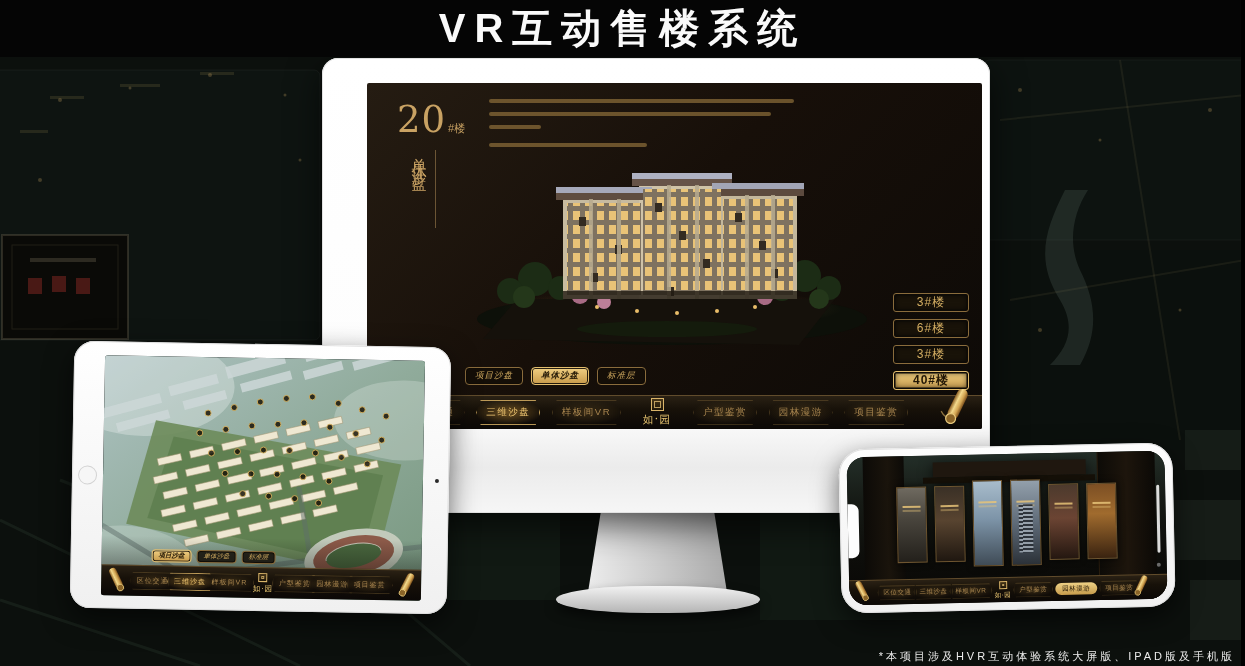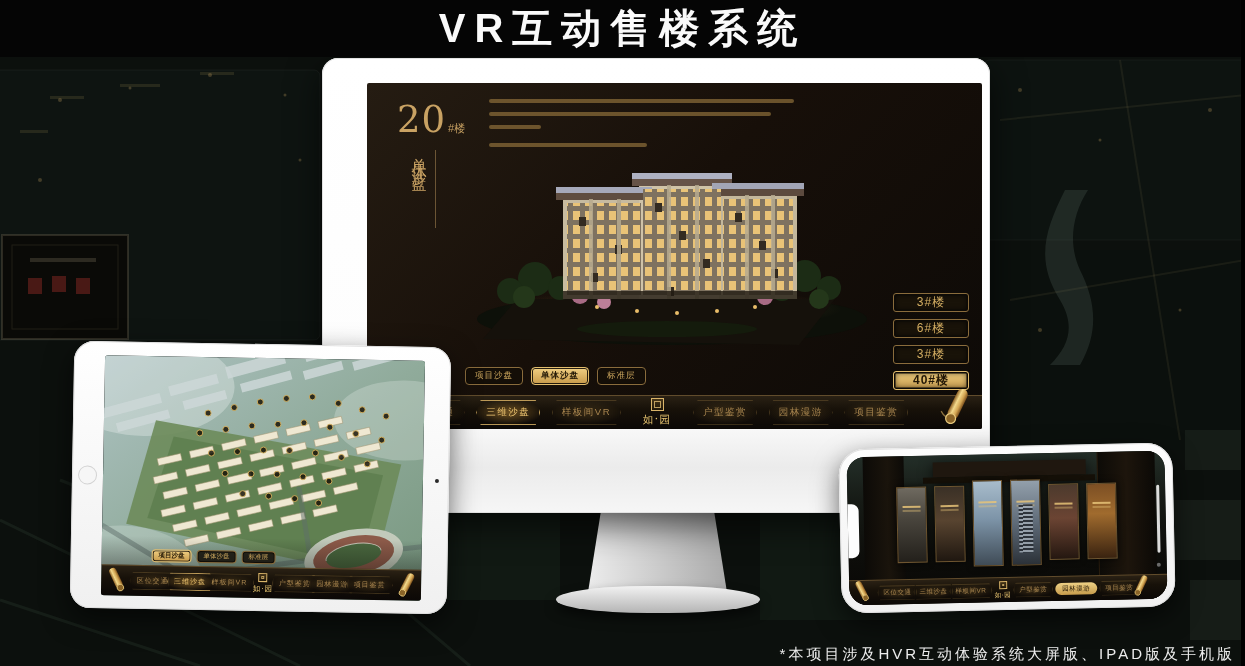--- a/index.html
+++ b/index.html
@@ -28,21 +28,21 @@
   .nav-item.active::before{border-color:rgba(226,185,105,.8);
       background:radial-gradient(ellipse at center,rgba(152,112,45,.65),rgba(0,0,0,0) 78%);}
   .nav-item.pill-active{color:#241806;background:linear-gradient(#eed186,#c79c4c);border-radius:9px;}
   .nav-item.pill-active::before{display:none;}
   .nav-logo{display:flex;flex-direction:column;align-items:center;gap:2px;}
   .seal{position:relative;border:1px solid #d9b469;background:linear-gradient(#463518,#1e1609);box-sizing:border-box;}
   .seal::after{content:"";position:absolute;inset:2px;border:1px solid rgba(235,197,120,.75);}
   .logo-text{color:#e8c570;font-family:"DejaVu Serif",serif;}
   .scroll-svg{position:absolute;bottom:2px;z-index:4;}
   .tab-pill{color:#cfa95f;background:rgba(20,14,7,.85);border:1px solid #8a6c3c;border-radius:4px;
-      box-shadow:inset 0 0 0 1px rgba(15,11,6,.9);white-space:nowrap;cursor:pointer;}
+      box-shadow:inset 0 0 0 1px rgba(15,11,6,.9);white-space:nowrap;cursor:pointer;font-style:italic;}
   .tab-pill.active{color:#231806;background:linear-gradient(#f0cf82,#c79a4a);font-weight:bold;border-color:#e2bd6d;}
 
   
   .monitor-frame{position:absolute;left:322px;top:58px;width:668px;height:455px;border-radius:16px;
       background:linear-gradient(180deg,#ffffff 0%,#fdfdfd 78%,#ebebeb 90%,#f6f6f6 100%);
       box-shadow:0 12px 34px rgba(0,0,0,.65), inset 0 0 0 1px #e2e2e2;z-index:2;}
   .monitor-screen{position:absolute;left:26px;top:25px;width:615px;height:346px;overflow:hidden;
       background:linear-gradient(135deg,#251c12 0%,#170f09 45%,#0d0a07 100%);border-radius:2px;margin-left:19px;}
   .monitor-stand{position:absolute;left:585px;top:511px;width:145px;height:82px;z-index:1;
       background:linear-gradient(90deg,#ededed 0%,#cfcfcf 45%,#a9a9a9 100%);
@@ -117,21 +117,21 @@
   .nav-p .nav-item::before{inset:-3px -6px;}
   .nav-p .nav-item.pill-active{padding:1.5px 7px;}
   .nav-p .nav-logo .seal{width:8px;height:8px;}
   .nav-p .logo-text{font-size:6.5px;}
   .phone-notch{position:absolute;left:8px;top:50%;transform:translateY(-50%);width:11px;height:54px;
       background:#fdfdfd;border-radius:0 7px 7px 0;z-index:5;}
   .ph-indicator{position:absolute;right:6px;top:34px;width:3px;height:68px;border-radius:2px;background:rgba(255,255,255,.85);z-index:5;}
   .ph-dot{position:absolute;right:6px;top:112px;width:4px;height:4px;border-radius:50%;background:#6a6a6a;z-index:5;}
 
   
-  .footnote{position:absolute;right:6px;bottom:2px;color:#ececec;font-size:15px;letter-spacing:3px;z-index:6;}
+  .footnote{position:absolute;right:6px;bottom:2px;color:#ececec;font-size:11px;letter-spacing:3px;z-index:6;}
 </style>
 </head>
 <body>
 
 <div class="canvas">
 
   <svg width="0" height="0">
     <defs>
       <linearGradient id="goldCyl" x1="0" y1="0" x2="1" y2="0">
         <stop offset="0" stop-color="#8a5d22"></stop>

